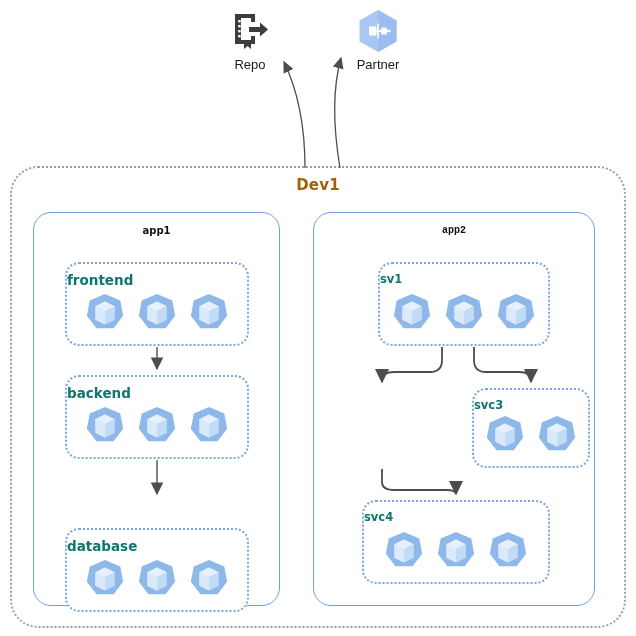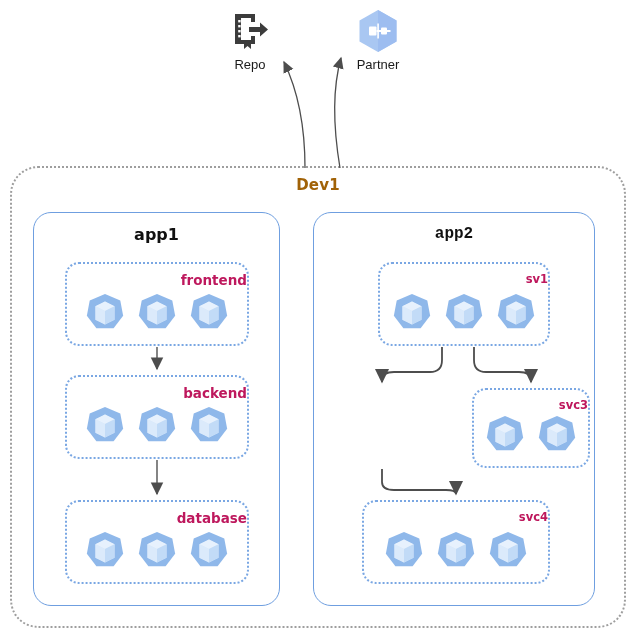--- a/index.html
+++ b/index.html
@@ -76,43 +76,43 @@
     border-radius: 18px;
     box-sizing: border-box;
     background: #ffffff;
   }
   .app-title {
     position: absolute;
     top: 12px;
     left: 0;
     width: 100%;
     text-align: center;
-    font-size: 16px;
+    font-size: 10px;
     font-weight: bold;
     color: #111111;
   }
   #app1-box { left: 33px;  top: 212px; width: 247px; height: 394px; }
   #app2-box { left: 313px; top: 212px; width: 282px; height: 394px; font-family: Liberation Mono, monospace; }
 
   
   .svc-box {
     position: absolute;
     border: 2px dotted #7aa7e3;
     border-radius: 14px;
     box-sizing: border-box;
     background: #ffffff;
   }
   .svc-title {
     position: absolute;
     top: 8px;
     left: 0;
     width: 100%;
-    text-align: right;
+    text-align: left;
     font-weight: bold;
-    color: #be185d;
+    color: #0f766e;
   }
   .svc-title.big   { font-size: 13.5px; }
   .svc-title.small { font-size: 11.5px; }
 
   .pod-row {
     position: absolute;
     left: 0;
     bottom: 10px;
     width: 100%;
     display: flex;
@@ -122,21 +122,21 @@
   }
   .pod {
     width: 42px;
     height: 42px;
     flex: 0 0 auto;
   }
 
   
   #frontend-box { left: 65px;  top: 262px; width: 184px; height: 84px; }
   #backend-box  { left: 65px;  top: 375px; width: 184px; height: 84px; }
-  #database-box { left: 65px;  top: 500px; width: 184px; height: 84px; }
+  #database-box { left: 65px;  top: 528px; width: 184px; height: 84px; }
 
   
   #sv1-box  { left: 378px; top: 262px; width: 172px; height: 84px; }
   #svc2-box { left: 322px; top: 388px; width: 120px; height: 80px; }
   #svc3-box { left: 472px; top: 388px; width: 118px; height: 80px; }
   #svc4-box { left: 362px; top: 500px; width: 188px; height: 84px; }
 
   svg.overlay {
     position: absolute;
     left: 0; top: 0;

